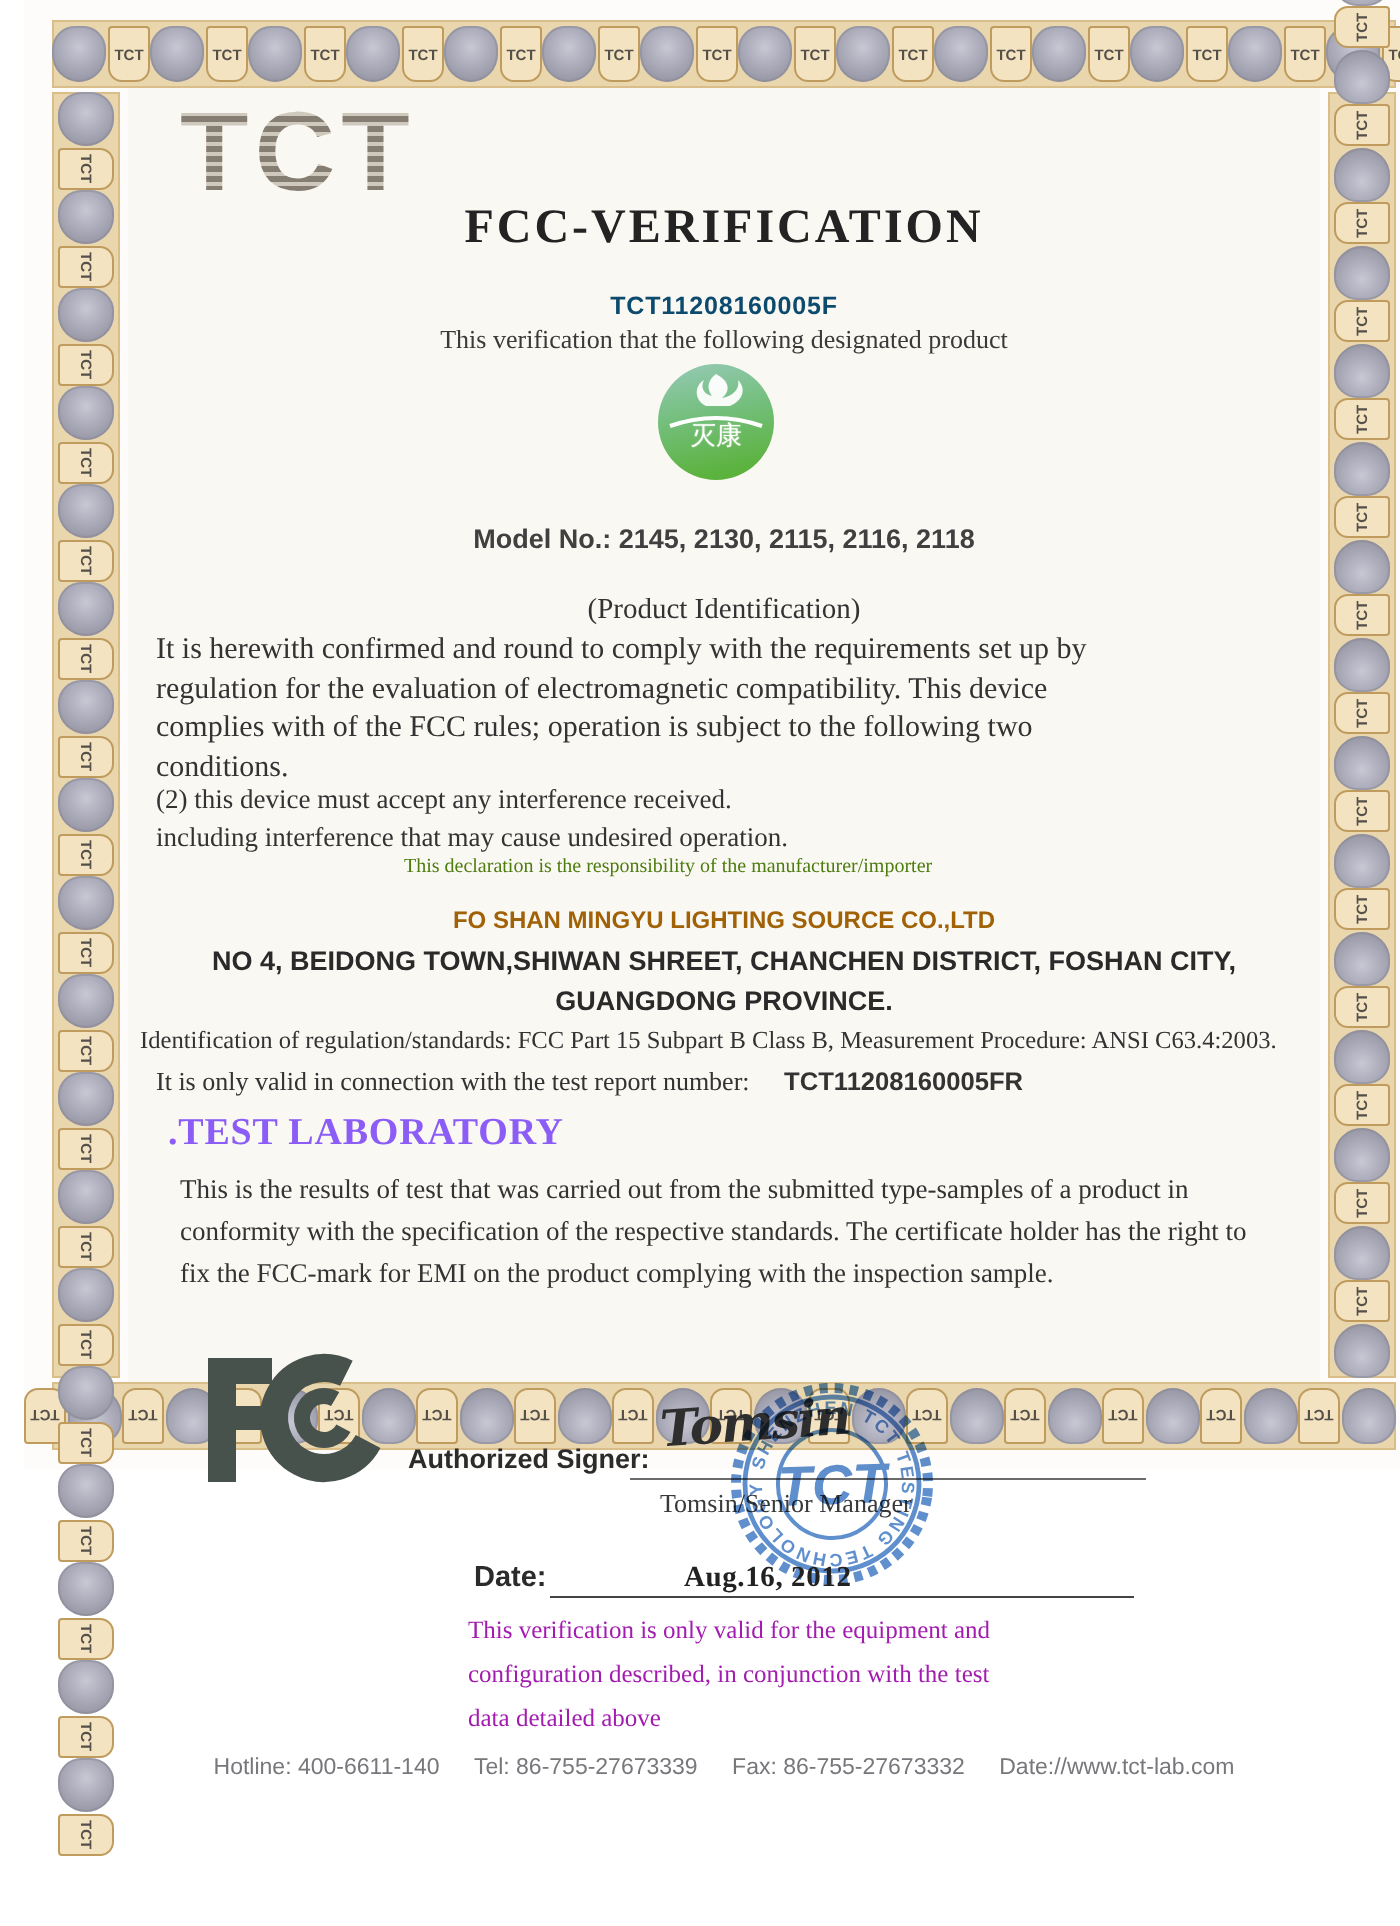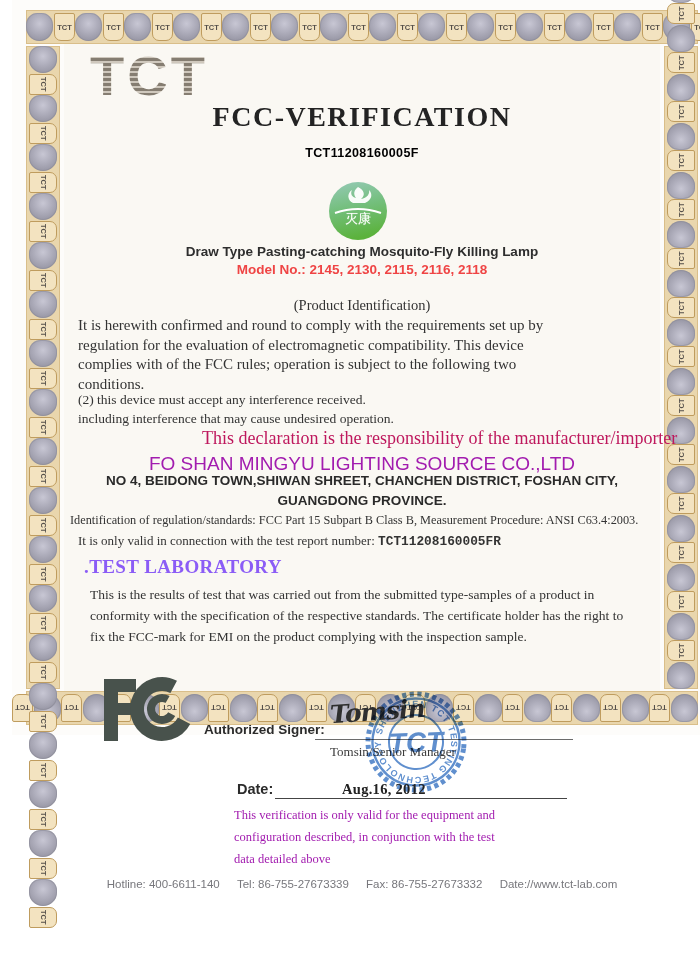--- a/index.html
+++ b/index.html
@@ -29,47 +29,47 @@
   .abs{position:absolute;}
   .cx{left:50%;transform:translateX(-50%);white-space:nowrap;}
   .sans{font-family:"Liberation Sans",sans-serif;}
 
   .tct-logo{left:78px;top:48px;font-family:"Liberation Sans",sans-serif;font-weight:bold;
      font-size:56px;line-height:56px;letter-spacing:3px;color:#8d8378;}
   @supports ((-webkit-background-clip:text)){
     .tct-logo{background:repeating-linear-gradient(180deg,#857d71 0px,#857d71 3px,#cfc8bd 3px,#cfc8bd 5px);
       -webkit-background-clip:text;background-clip:text;-webkit-text-fill-color:transparent;}
   }
-  .title{top:101px;font-weight:bold;font-size:28px;letter-spacing:1.5px;color:#232323;}
-  .cert-number{top:146px;font-weight:bold;font-size:12.5px;color:#000000;letter-spacing:.4px;}
+  .title{top:101px;font-weight:bold;font-size:24px;letter-spacing:1.5px;color:#232323;}
+  .cert-number{top:146px;font-weight:bold;font-size:12.5px;color:#0c4a6e;letter-spacing:.4px;}
   .intro{top:162px;font-size:13px;color:#3a3a3a;}
 
   .brand-logo{left:317px;top:182px;width:58px;height:58px;border-radius:50%;
      background:linear-gradient(168deg,#93c9b2 4%,#74bf7d 42%,#5bb23c 88%);
      display:flex;flex-direction:column;align-items:center;overflow:hidden;}
   .brand-logo svg{display:block;}
   .brand-chars{color:#ffffff;font-size:13px;line-height:13px;margin-top:-4px;
      font-family:"DejaVu Sans",sans-serif;text-shadow:0 0 1px #ffffff88;}
 
   .product-name{top:244px;font-weight:bold;font-size:13.5px;color:#2e2e2e;}
-  .model-line{top:262px;font-weight:bold;font-size:13.5px;color:#ef4444;}
+  .model-line{top:262px;font-weight:bold;font-size:13.5px;color:#404040;}
   .section-heading{top:297px;font-size:14.5px;color:#333;}
   .para1{left:66px;top:316px;width:470px;font-size:15px;line-height:19.5px;color:#333;}
   .cond{left:66px;font-size:13.5px;color:#333;white-space:nowrap;}
   .cond1{top:372px;}
   .cond2{top:392px;}
   .cond3{top:411px;}
-  .declaration{left:190px;top:428px;font-size:18px;color:#be185d;white-space:nowrap;}
-
-  .company{top:453px;font-weight:normal;font-size:19px;color:#a21caf;}
+  .declaration{left:190px;top:428px;font-size:10px;color:#4d7c0f;white-space:nowrap;}
+
+  .company{top:453px;font-weight:bold;font-size:12px;color:#a16207;}
   .addr1{top:473px;font-weight:bold;font-size:13.5px;color:#2a2a2a;}
   .addr2{top:493px;font-weight:bold;font-size:13.5px;color:#2a2a2a;}
   .regline{left:58px;top:513px;font-size:12.3px;color:#333;white-space:nowrap;}
   .validline{left:66px;top:533px;font-size:13px;color:#333;white-space:nowrap;}
-  .validline b{font-family:Liberation Mono, monospace;font-size:12.8px;}
+  .validline b{font-family:Liberation Sans, sans-serif;font-size:12.8px;margin-left:14px;}
 
   .lab-heading{left:72px;top:556px;font-weight:bold;font-size:19px;letter-spacing:.4px;color:#8b5cf6;}
   .lab-para{left:78px;top:584px;width:545px;font-size:13.5px;line-height:21px;color:#333;}
 
   .fcc-logo{left:84px;top:673px;}
   .auth-label{left:192px;top:722px;font-weight:bold;font-size:13.5px;color:#2b2b2b;}
   .sign-line{left:303px;top:739px;width:258px;border-bottom:1.2px solid #6b6b6b;}
   .signature{left:318px;top:697px;font-family:"DejaVu Serif",serif;font-style:italic;font-weight:bold;
      font-size:25px;color:#2e2e2e;transform:rotate(-4deg);letter-spacing:-1px;}
   .signer-title{left:318px;top:744px;font-size:13px;color:#3a3a3a;}
@@ -352,30 +352,30 @@
     </div>
       <div class="b-unit">
       <span class="b-shell"></span>
       <span class="b-badge">TCT</span>
     </div>
     </div>
 
   <div class="abs tct-logo">TCT</div>
   <div class="abs cx title">FCC-VERIFICATION</div>
   <div class="abs cx cert-number sans">TCT11208160005F</div>
+  <div class="abs cx intro">This verification that the following designated product</div>
 
   <div class="abs brand-logo">
     <svg width="58" height="34" viewBox="0 0 58 34">
       <path d="M29 5 C35 8 37 13 32 17 C38 16 41 12 40 8 C44 12 43 18 36 21 L24 21 C18 18 18 11 23 8 C21 12 23 15 27 16 C24 12 25 8 29 5 Z" fill="#ffffff" opacity="0.95"></path>
       <path d="M6 31 Q29 23 52 31" stroke="#ffffff" stroke-width="2" fill="none"></path>
     </svg>
     <div class="brand-chars">灭康</div>
   </div>
 
-  <div class="abs cx product-name sans">Draw Type Pasting-catching Mosquito-Fly Killing Lamp</div>
   <div class="abs cx model-line sans">Model No.: 2145, 2130, 2115, 2116, 2118</div>
   <div class="abs cx section-heading">(Product Identification)</div>
   <div class="abs para1">It is herewith confirmed and round to comply with the requirements set up by regulation for the evaluation of electromagnetic compatibility. This device complies with of the FCC rules; operation is subject to the following two conditions.</div>
   <div class="abs cond cond2">(2)  this device must accept any interference received.</div>
   <div class="abs cond cond3">including interference that may cause undesired operation.</div>
   <div class="abs declaration">This declaration is the responsibility of the manufacturer/importer</div>
 
   <div class="abs cx company sans">FO SHAN MINGYU LIGHTING SOURCE CO.,LTD</div>
   <div class="abs cx addr1 sans">NO 4, BEIDONG TOWN,SHIWAN SHREET, CHANCHEN DISTRICT, FOSHAN CITY,</div>
   <div class="abs cx addr2 sans">GUANGDONG PROVINCE.</div>

